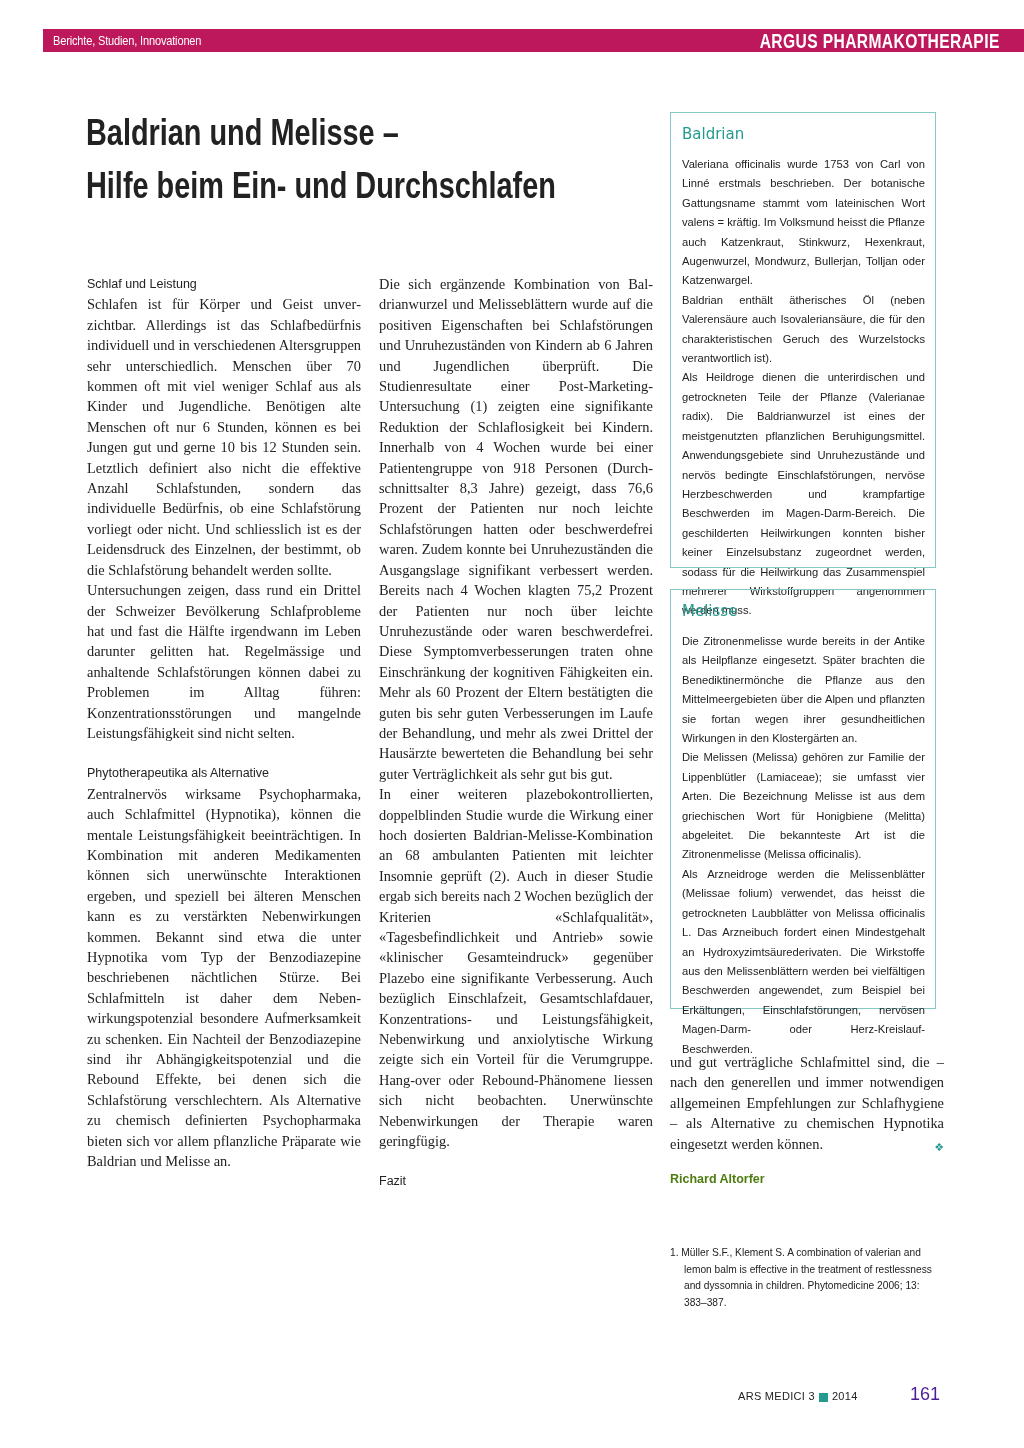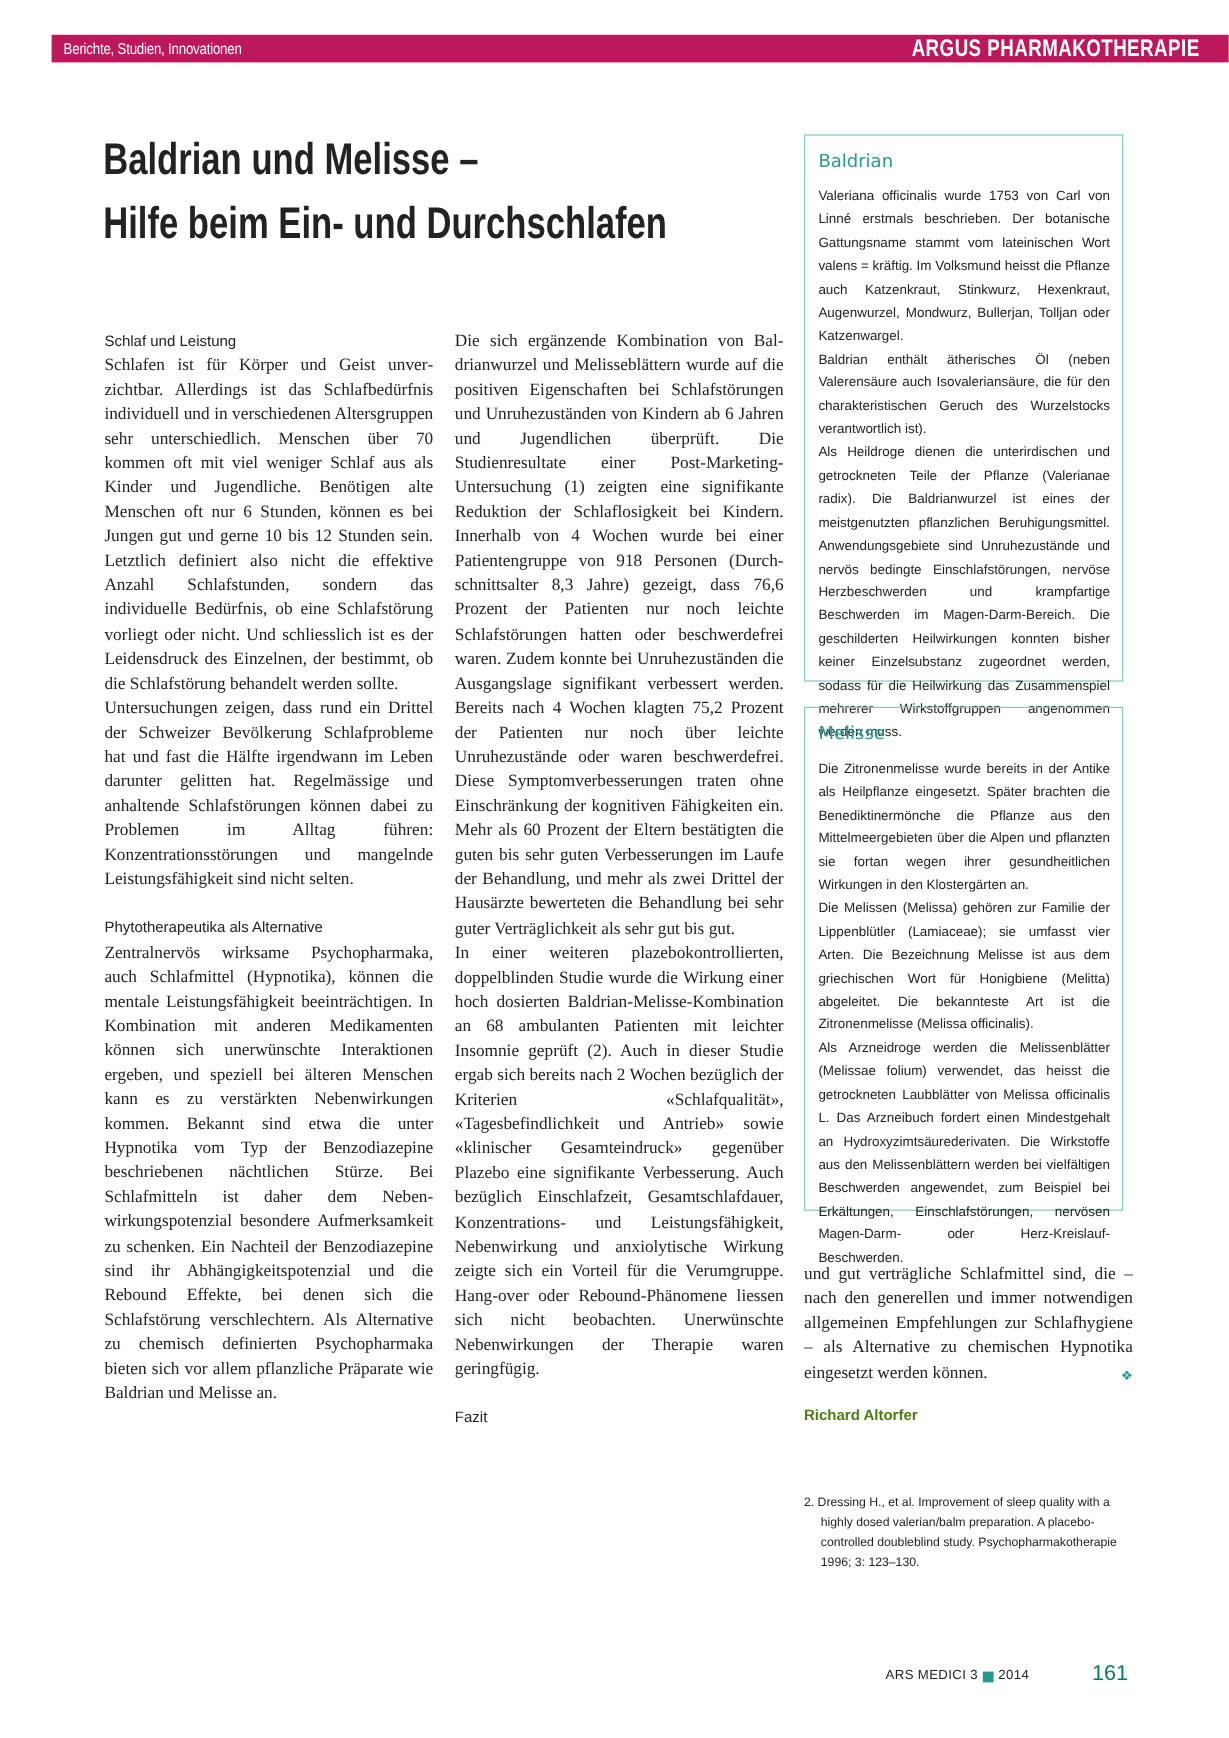--- a/index.html
+++ b/index.html
@@ -61,21 +61,21 @@
   .refs li {
     font-family: "Liberation Sans", sans-serif; font-size: 10.2px; line-height: 16.6px; color: #222;
     padding-left: 14px; text-indent: -14px;
   }
 
   .footer {
     position: absolute; left: 738px; top: 1390px; font-family: "Liberation Sans", sans-serif;
     font-size: 11px; color: #222; letter-spacing: 0.3px; display: flex; align-items: flex-end;
   }
   .footer .sq { display: inline-block; width: 9px; height: 9px; background: #259a8f; margin: 0 4px; }
-  .pageno { position: absolute; left: 910px; top: 1384px; font-family: "Liberation Sans", sans-serif; font-size: 18px; color: #0f766e; text-align: right; }
+  .pageno { position: absolute; left: 910px; top: 1384px; font-family: "Liberation Sans", sans-serif; font-size: 18px; color: #4c1d95; text-align: right; }
 </style>
 </head>
 <body>
 
 <div class="topbar">
   <span class="section">Berichte, Studien, Innovationen</span>
   <span class="brand">ARGUS PHARMAKOTHERAPIE</span>
 </div>
 
 <div class="title">
@@ -115,21 +115,21 @@
 
 <div class="col col3">
   <p class="p">
     <span>und gut verträgliche Schlafmittel sind, die – nach den generellen und immer notwen­digen allgemeinen Empfehlungen zur Schlaf­hygiene – als Alternative zu chemischen Hypnotika eingesetzt werden können.</span>
     <span class="endmark">❖</span>
   </p>
   <div class="author">Richard Altorfer</div>
 </div>
 
 <ol class="refs">
-  <li>2. Dressing H., et al. Improvement of sleep quality with a highly dosed valerian/balm preparation. A placebo-controlled double­blind study. Psychopharmakotherapie 1996; 3: 123–130.</li>
+  <li>1. Müller S.F., Klement S. A combination of valerian and lemon balm is effective in the treatment of restlessness and dys­somnia in children. Phytomedicine 2006; 13: 383–387.</li>
 </ol>
 
 <div class="footer">
   <span>ARS MEDICI 3</span>
   <span class="sq"></span>
   <span>2014</span>
 </div>
 <div class="pageno">161</div>
 
 </body></html>

